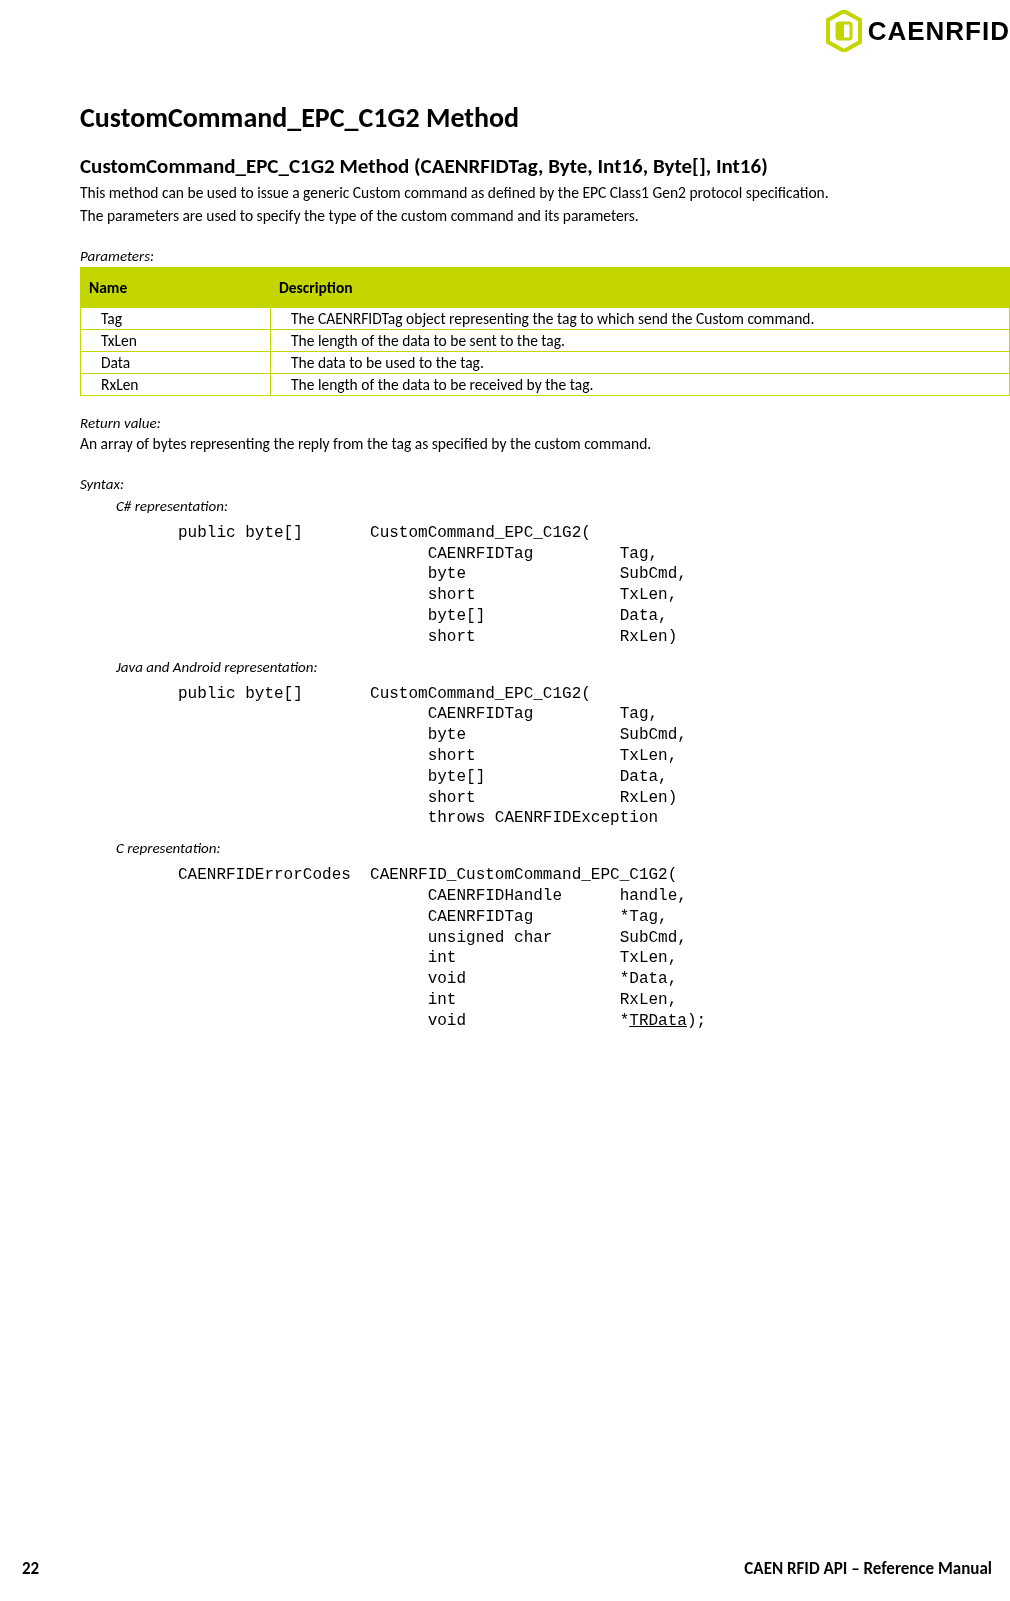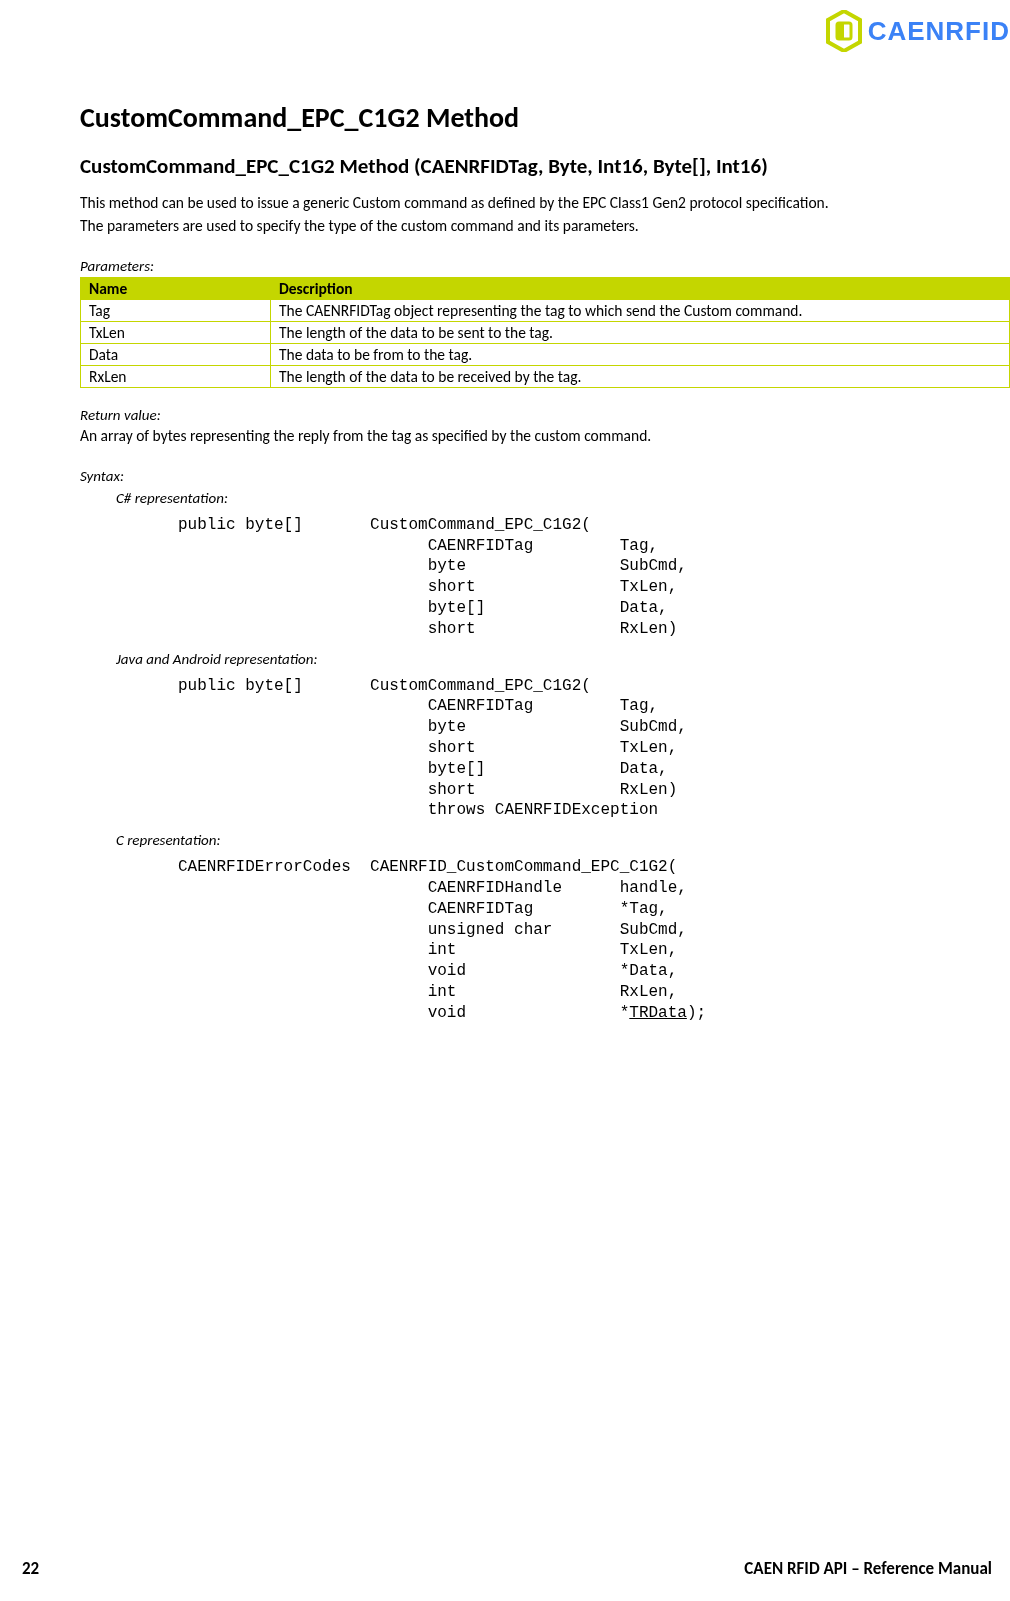--- a/index.html
+++ b/index.html
@@ -22,37 +22,37 @@
     .logo-hex {
       width: 36px;
       height: 42px;
       position: relative;
     }
     .logo-text {
       font-family: Arial, sans-serif;
       font-weight: 900;
       font-size: 26px;
       letter-spacing: 1px;
-      color: #3b82f6;
+      color: #000000;
     }
     .content {
       padding: 80px 0 0 80px;
       width: 1010px;
     }
     h1 {
       font-size: 28px;
       font-weight: 700;
       color: #000;
       margin-bottom: 18px;
     }
     h2 {
       font-size: 21px;
       font-weight: 700;
       color: #000;
-      margin-bottom: 14px;
+      margin-bottom: 4px;
     }
     .label-italic {
       font-style: italic;
       font-size: 15px;
       font-weight: 400;
       margin-bottom: 2px;
     }
     .body-text {
       font-size: 15.5px;
       line-height: 1.35;
@@ -62,26 +62,26 @@
     table.params {
       width: 930px;
       border-collapse: collapse;
       margin-top: 2px;
     }
     table.params th {
       background: #c4d600;
       border: 1px solid #c4d600;
       text-align: left;
       font-weight: 700;
-      padding: 1px 8px;
+      padding: 10px 8px;
       font-size: 15.5px;
     }
     table.params td {
       border: 1px solid #c4d600;
-      padding: 1px 8px;
+      padding: 1px 20px;
       font-size: 15.5px;
     }
     .code-block {
       font-family: 'Courier New', monospace;
       font-size: 16px;
       white-space: pre;
       line-height: 1.3;
       margin: 8px 0 0 50px;
     }
     .repr-label {
@@ -141,21 +141,21 @@
       <tr>
         <td>Tag</td>
         <td>The CAENRFIDTag object representing the tag to which send the Custom command.</td>
       </tr>
       <tr>
         <td>TxLen</td>
         <td>The length of the data to be sent to the tag.</td>
       </tr>
       <tr>
         <td>Data</td>
-        <td>The data to be from to the tag.</td>
+        <td>The data to be used to the tag.</td>
       </tr>
       <tr>
         <td>RxLen</td>
         <td>The length of the data to be received by the tag.</td>
       </tr>
     </tbody>
   </table>
 
   <div class="section-gap"></div>
 

